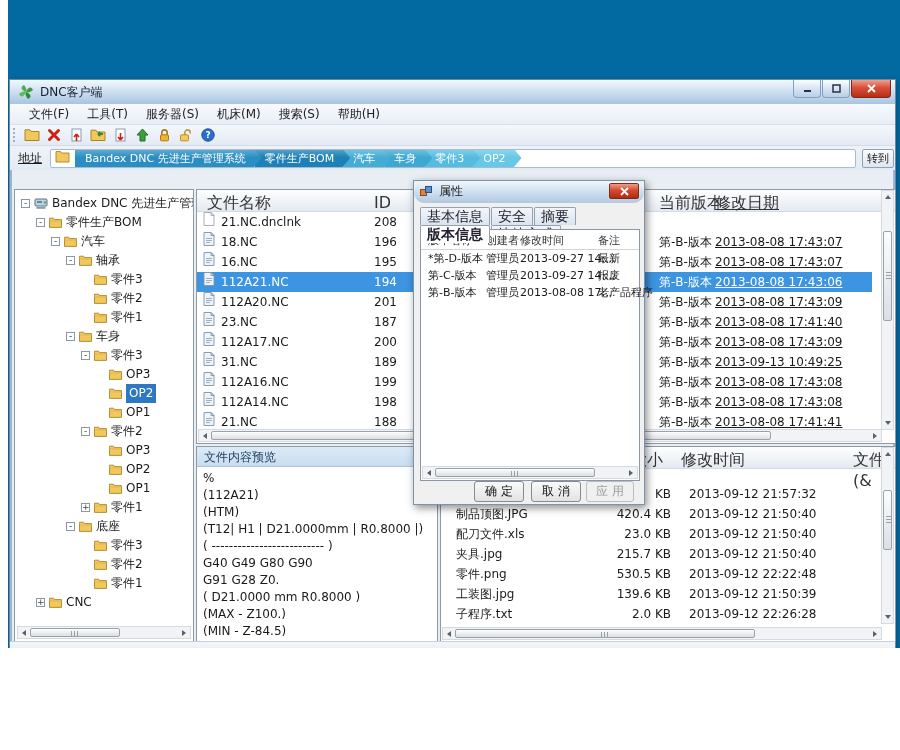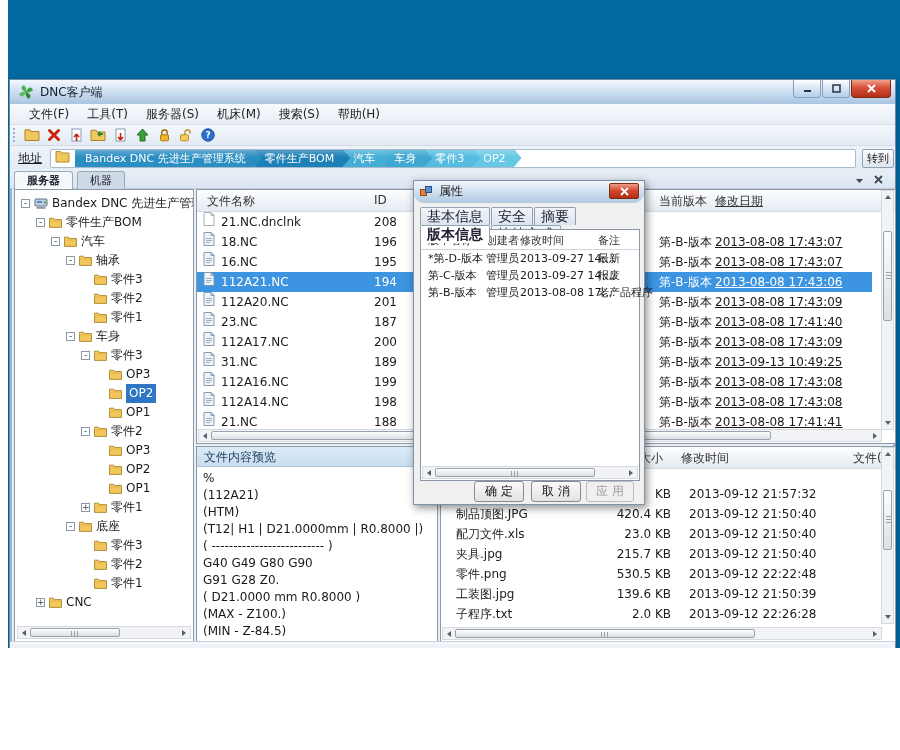--- a/index.html
+++ b/index.html
@@ -59,21 +59,21 @@
   
   .trow { height:19px; line-height:19px; display:flex; align-items:center; white-space:nowrap; font-size:12px; }
   .trow .exp { width:9px; height:9px; border:1px solid #8a97a5; background:#fff; font-size:9px; line-height:7px; text-align:center;
                margin-right:4px; color:#444; flex:0 0 auto; }
   .trow .fico { margin-right:4px; flex:0 0 auto; display:flex; }
   .trow.sel .lbl { background:#2e77c5; color:#fff; padding:0 3px; }
   .tree-rows { padding-top:4px; }
 
   
   .lhead { position:relative; height:22px; border-bottom:1px solid #d5dbe2;
-           background:linear-gradient(#fdfefe,#eef2f7 60%,#e4eaf1); font-size:12px; color:#333; }
+           background:linear-gradient(#fdfefe,#eef2f7 60%,#e4eaf1); font-size:16px; color:#333; }
   .lhead span { position:absolute; top:3px; }
   .lrow { position:relative; height:20px; line-height:20px; font-size:12px; }
   .lrow span { position:absolute; top:0; white-space:nowrap; }
   .lrow.sel { background:#3d94e1; color:#fff; }
   .fico-cell { position:absolute; top:3px; }
 
   .c-name { left:24px; } .h-name { left:10px; }
   .c-id { left:177px; } .c-ver { left:462px; } .c-date { left:518px;text-decoration:underline; }
   .a-name { left:7px; }
   .a-size { left:120px; width:102px; text-align:right; }
@@ -253,31 +253,20 @@
             <span class="crumb" style="background: linear-gradient(rgba(255, 255, 255, 0.28), rgba(255, 255, 255, 0) 45%), rgb(29, 128, 182); z-index: 29;">零件生产BOM</span>
             <span class="crumb" style="background: linear-gradient(rgba(255, 255, 255, 0.28), rgba(255, 255, 255, 0) 45%), rgb(68, 173, 214); z-index: 28;">汽车</span>
             <span class="crumb" style="background: linear-gradient(rgba(255, 255, 255, 0.28), rgba(255, 255, 255, 0) 45%), rgb(62, 168, 210); z-index: 27;">车身</span>
             <span class="crumb" style="background: linear-gradient(rgba(255, 255, 255, 0.28), rgba(255, 255, 255, 0) 45%), rgb(85, 188, 224); z-index: 26;">零件3</span>
             <span class="crumb" style="background: linear-gradient(rgba(255, 255, 255, 0.28), rgba(255, 255, 255, 0) 45%), rgb(102, 200, 230); z-index: 25;">OP2</span>
           </span>
       </span>
       <span class="gobtn">转到</span>
     </div>
 
-    <div class="tabstrip">
-      <span id="ptabs"><span class="ptab active">服务器</span><span class="ptab">机器</span></span>
-      <span class="strip-icons">
-        <span><svg width="9" height="6">
-              <path d="M1 1 L4.5 5 L8 1 Z" fill="#3c4856"></path>
-            </svg></span>
-        <span><svg width="9" height="9">
-              <path d="M1 1 L8 8 M8 1 L1 8" stroke="#3c4856" stroke-width="1.8"></path>
-            </svg></span>
-      </span>
-    </div>
 
     <div class="panel treepanel">
       <div class="tree-rows" id="treeRows">
           <div class="trow" style="padding-left: 6px;">
             <span class="exp">-</span>
             <span class="fico">
               <svg width="14" height="13" viewBox="0 0 14 13">
                 <rect x="1" y="2" width="12" height="7" rx="1" fill="#c3d0dd" stroke="#5f7285"></rect>
                 <rect x="3" y="4" width="5" height="2" fill="#4a90c2"></rect>
                 <circle cx="11" cy="5.5" r="1.3" fill="#58b058"></circle>

